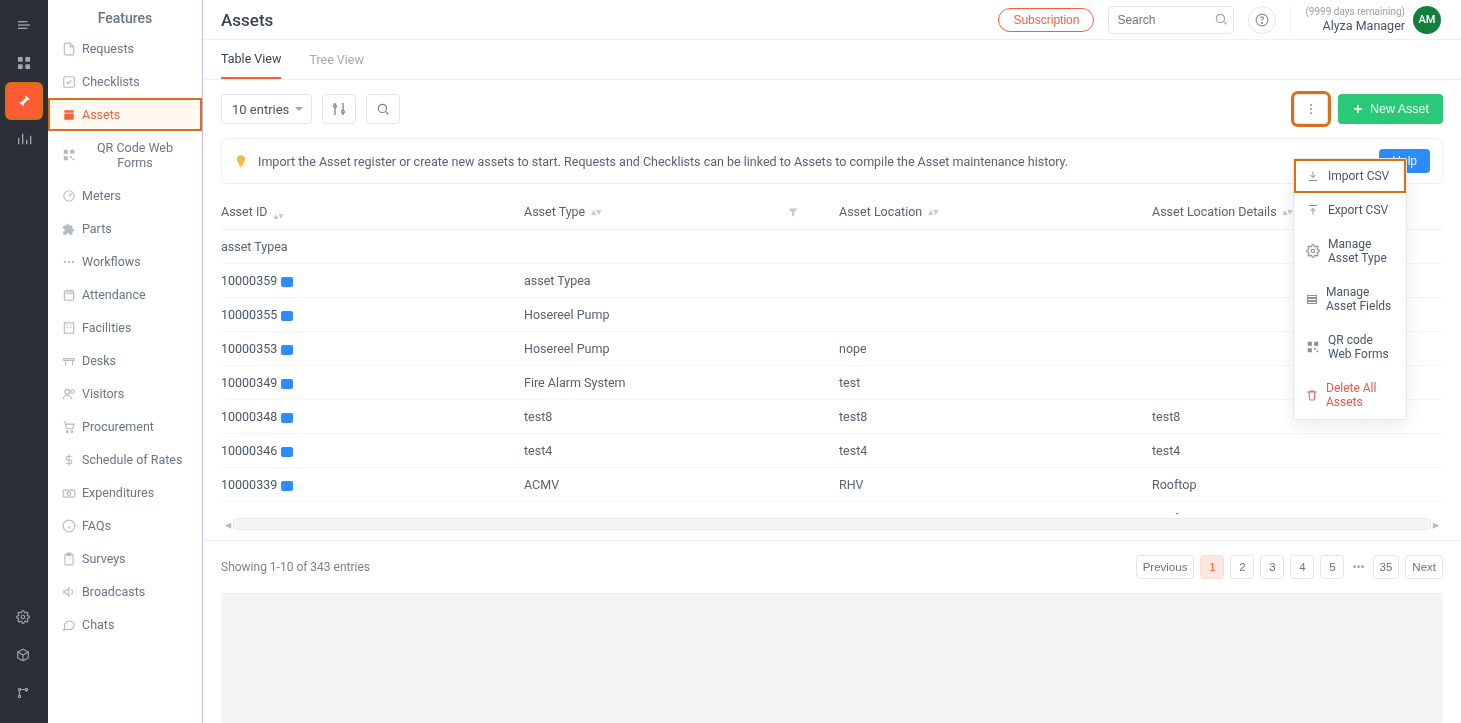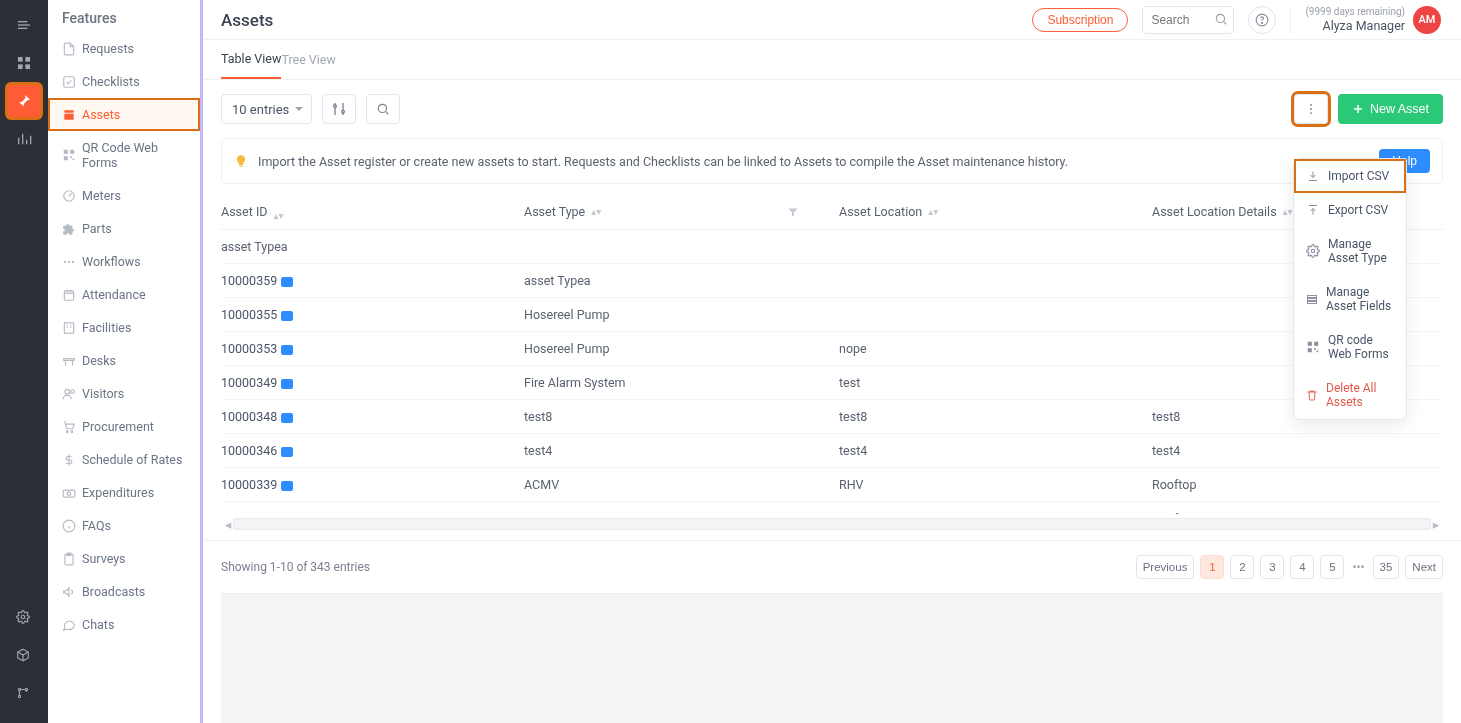--- a/index.html
+++ b/index.html
@@ -9,60 +9,60 @@
 
 .rail { width: 48px; background: #2c2f36; display: flex; flex-direction: column; align-items: center; padding-top: 8px; }
 .rail-top { flex: 1; display: flex; flex-direction: column; align-items: center; gap: 4px; }
 .rail-bottom { display: flex; flex-direction: column; align-items: center; gap: 4px; padding-bottom: 12px; }
 .rail-btn { width: 34px; height: 34px; display: flex; align-items: center; justify-content: center; color: #a0a5ad; cursor: pointer; border-radius: 6px; }
 .rail-btn.active { background: #ff5c35; color: #fff; }
 .rail-btn.highlighted { outline: 3px solid #d97015; outline-offset: -1px; border-radius: 4px; }
 .rail-ico { width: 16px; height: 16px; display: inline-block; }
 
 
-.sidebar { width: 155px; background: #fff; border-right: 3px solid #c4b5fd; display: flex; flex-direction: column; }
+.sidebar { width: 155px; background: #fff; border-right: 1px solid #c4b5fd; display: flex; flex-direction: column; text-align: center; }
 .sidebar-title { font-size: 14px; color: #6b7280; padding: 10px 14px 6px; font-weight: 500; }
 .side-list { display: flex; flex-direction: column; }
 .side-item { display: flex; align-items: center; gap: 6px; padding: 9px 14px; color: #6b7585; font-size: 12.5px; cursor: pointer; }
 .side-item .ico { width: 14px; height: 14px; display: inline-flex; align-items: center; justify-content: center; color: #b5bbc5; }
 .side-item.active { color: #ff5c35; background: #fff; }
 .side-item.active .ico { color: #ff5c35; }
 .side-item.highlighted { outline: 2px solid #d97015; outline-offset: -2px; background: #fff9f2; }
 
 
 .main { flex: 1; display: flex; flex-direction: column; min-width: 0; }
 .topbar { display: flex; align-items: center; height: 40px; padding: 0 20px 0 18px; border-bottom: 1px solid #eef0f2; }
 .page-title { font-size: 17px; color: #3b4250; font-weight: 500; flex: 1; }
 .subscription-btn { border: 1px solid #ff5c35; color: #ff5c35; background: #fff; border-radius: 16px; padding: 4px 14px; font-size: 12px; cursor: pointer; margin-right: 14px; }
 .search-wrap { position: relative; margin-right: 14px; }
-.search-input { border: 1px solid #e2e5ea; height: 28px; width: 92px; border-radius: 4px; padding: 0 26px 0 8px; font-size: 12px; color: #8a90a0; }
+.search-input { border: 1px solid #e2e5ea; height: 28px; width: 126px; border-radius: 4px; padding: 0 26px 0 8px; font-size: 12px; color: #8a90a0; }
 .search-icon { position: absolute; right: 6px; top: 6px; color: #9aa0ab; }
 .help-icon { width: 28px; height: 28px; border: 1px solid #e2e5ea; border-radius: 50%; display: flex; align-items: center; justify-content: center; color: #8a90a0; margin-right: 14px; cursor: pointer; }
 .userblk { display: flex; align-items: center; gap: 8px; border-left: 1px solid #eef0f2; padding-left: 14px; }
 .userblk .txts { text-align: right; line-height: 1.2; }
 .userblk .days { font-size: 10px; color: #9aa0ab; }
 .userblk .uname { font-size: 12.5px; color: #4a5568; }
-.avatar { width: 28px; height: 28px; border-radius: 50%; background: #ef4444; color: #fff; display: flex; align-items: center; justify-content: center; font-size: 11px; font-weight: 500; }
-
-.views-row { display: flex; align-items: center; height: 40px; padding: 0 18px; border-bottom: 1px solid #eef0f2; }
+.avatar { width: 28px; height: 28px; border-radius: 50%; background: #15803d; color: #fff; display: flex; align-items: center; justify-content: center; font-size: 11px; font-weight: 500; }
+
+.views-row { display: flex; align-items: center; height: 40px; padding: 0 18px; border-bottom: 1px solid #eef0f2; gap: 28px; }
 .view-tab { font-size: 12.5px; color: #a2a8b4; padding: 11px 0; cursor: pointer; }
 .view-tab.active { color: #3b4250; border-bottom: 2px solid #ff5c35; }
 
 .controls-row { display: flex; align-items: center; padding: 14px 18px; position: relative; }
 .select-entries { border: 1px solid #e2e5ea; height: 30px; border-radius: 4px; padding: 0 22px 0 10px; font-size: 13px; color: #4a5568; display: flex; align-items: center; gap: 8px; cursor: pointer; background: #fff; position: relative; }
 .select-entries::after { content: ""; position: absolute; right: 8px; top: 12px; border: 4px solid transparent; border-top-color: #a0a5ad; }
 .icon-btn { border: 1px solid #e2e5ea; height: 30px; width: 34px; border-radius: 4px; display: flex; align-items: center; justify-content: center; color: #7a8190; background: #fff; cursor: pointer; margin-left: 10px; }
 .controls-spacer { flex: 1; }
 .more-btn { border: 1px solid #e2e5ea; height: 30px; width: 34px; border-radius: 4px; display: flex; align-items: center; justify-content: center; color: #7a8190; background: #fff; cursor: pointer; }
 .more-wrap { position: relative; margin-right: 10px; }
 .more-wrap.highlighted { outline: 3px solid #d97015; border-radius: 4px; }
 .new-asset { background: #29c978; color: #fff; border: none; height: 30px; border-radius: 4px; padding: 0 14px; font-size: 12.5px; display: flex; align-items: center; gap: 6px; cursor: pointer; }
 
 
-.asset-menu { position: absolute; right: 54px; top: 158px; width: 114px; background: #fff; border: 1px solid #e4e7ec; border-radius: 7px; box-shadow: 0 6px 18px rgba(0,0,0,0.08); z-index: 200; }
+.asset-menu { position: absolute; right: 54px; top: 158px; width: 114px; background: #fff; border: 1px solid #e4e7ec; border-radius: 2px; box-shadow: 0 6px 18px rgba(0,0,0,0.08); z-index: 200; }
 .asset-menu-item { display: flex; align-items: center; gap: 8px; padding: 10px 12px; font-size: 12px; color: #4a5568; cursor: pointer; }
 .asset-menu-item.danger { color: #e35b4a; }
 .asset-menu-item.highlighted { outline: 2px solid #d97015; outline-offset: -2px; }
 .mi-ico { width: 14px; height: 14px; display: inline-flex; align-items: center; justify-content: center; color: #8a90a0; }
 .asset-menu-item.danger .mi-ico { color: #e35b4a; }
 
 .info-banner { display: flex; align-items: center; margin: 0 18px 10px; border: 1px solid #eef0f2; border-radius: 6px; padding: 10px 12px; gap: 10px; font-size: 12.5px; color: #5a6270; }
 .bulb { color: #f6b93b; }
 .help-btn { margin-left: auto; background: #2d8cff; color: #fff; border: none; border-radius: 4px; padding: 5px 13px; font-size: 12px; cursor: pointer; }
 

